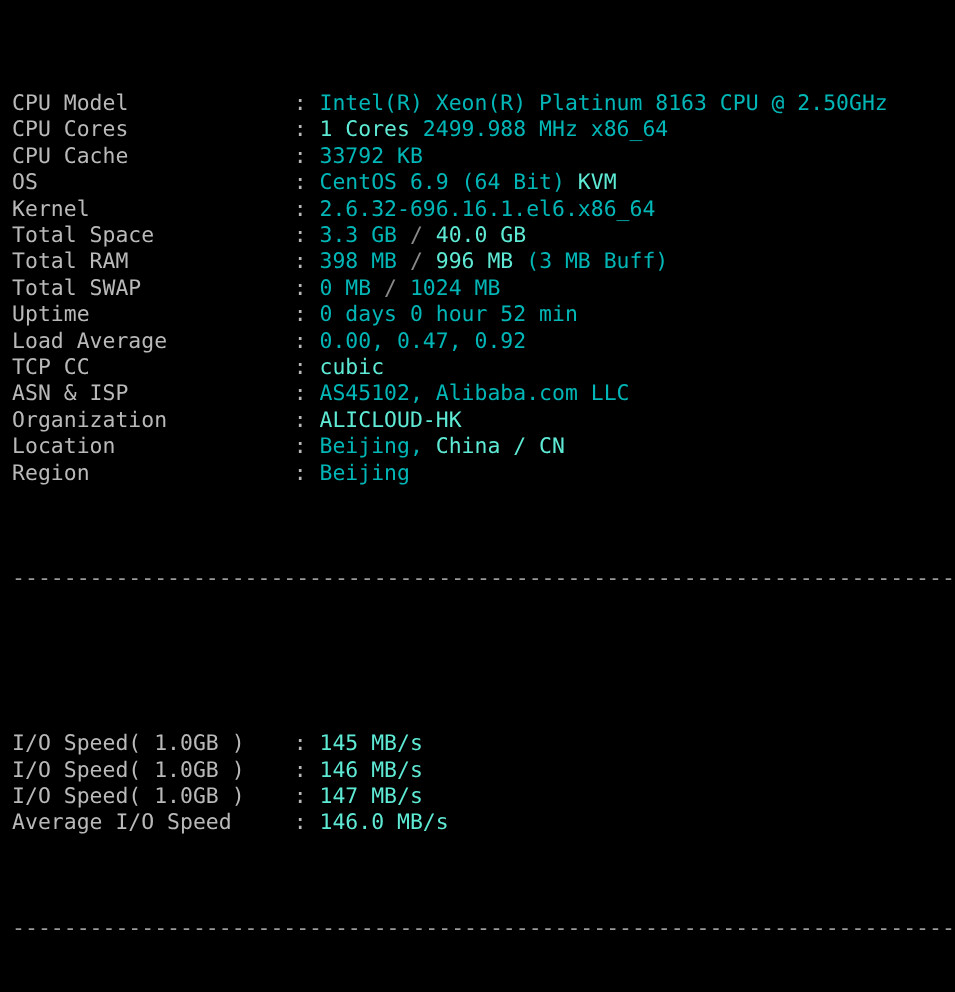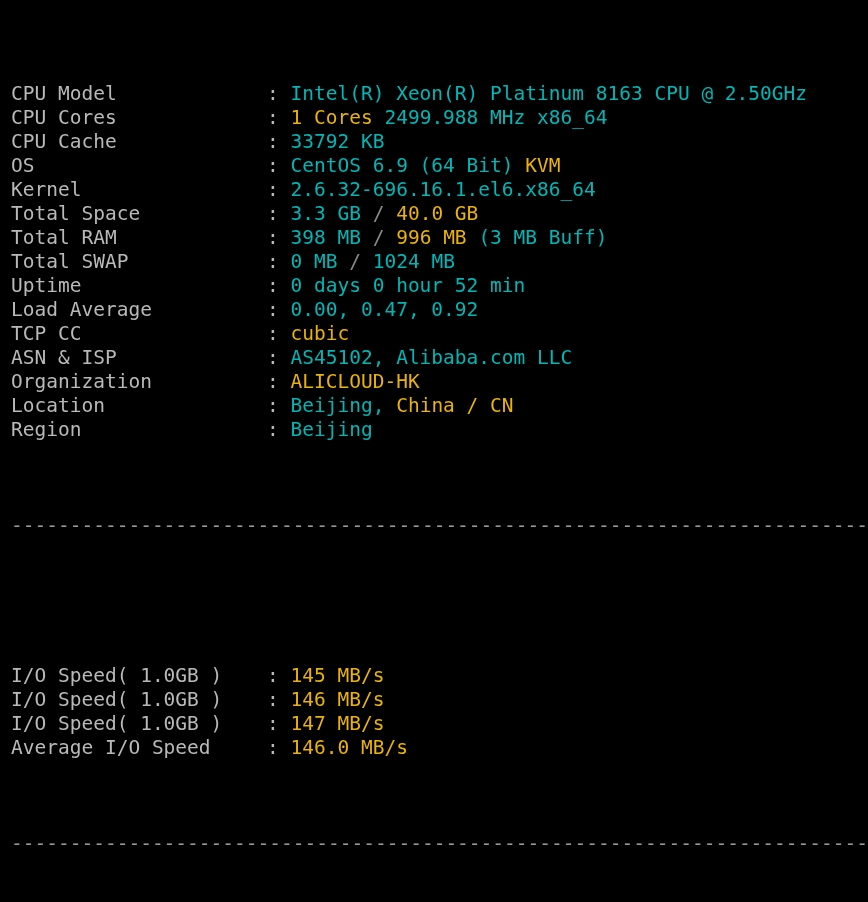--- a/index.html
+++ b/index.html
@@ -26,21 +26,21 @@
     line-height: 24px;
     white-space: pre;
     letter-spacing: 0;
   }
   .pad { padding-left: 11px; }
 
   
   .c-label  { color: #b9b9b9; }
   .c-colon  { color: #b9b9b9; }
   .c-cyan   { color: #00b6b6; }
-  .c-yellow { color: #eab308; }
+  .c-yellow { color: #5eead4; }
   .c-gray   { color: #8a8a8a; }
 
   .sep {
     height: 24px;
     line-height: 24px;
     color: #9a9a9a;
     overflow: hidden;
     white-space: pre;
     letter-spacing: 0;
   }

